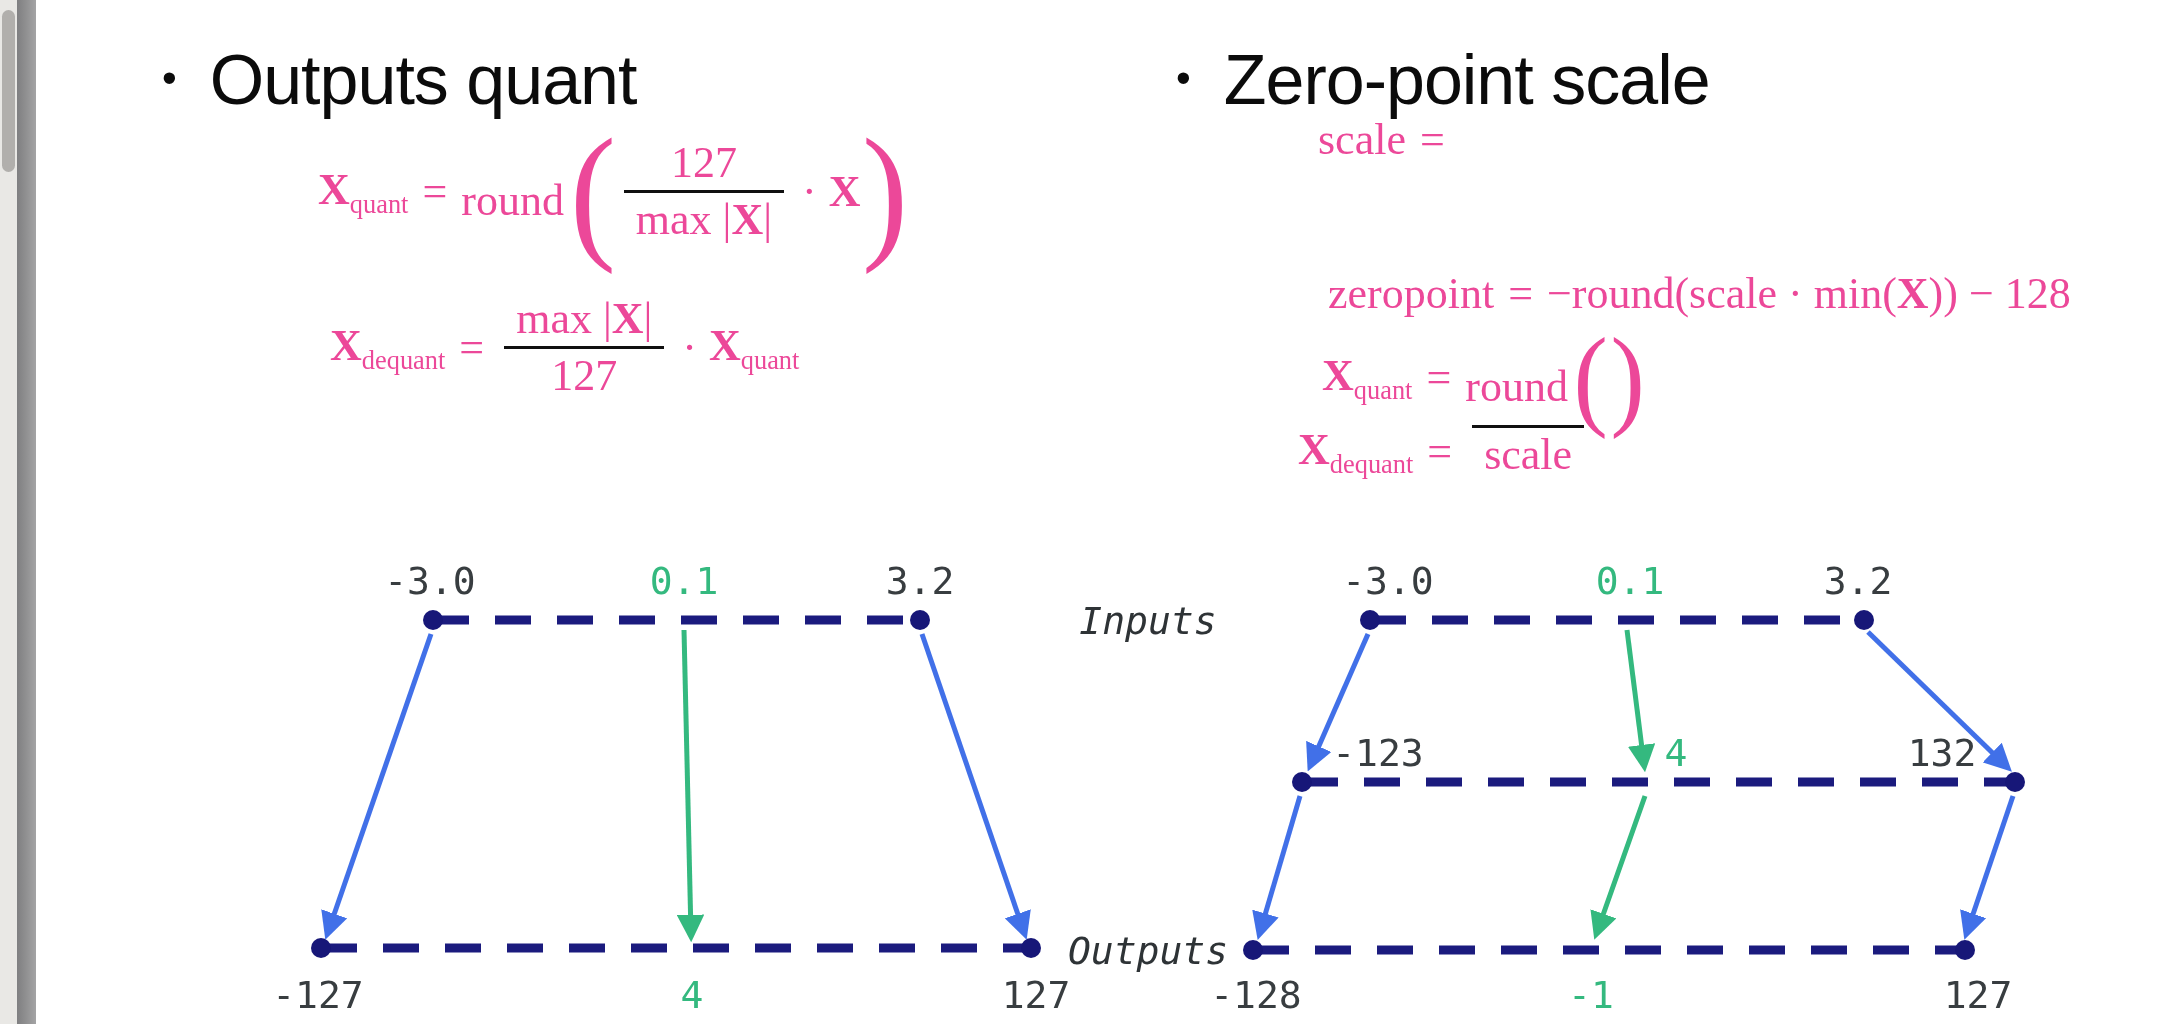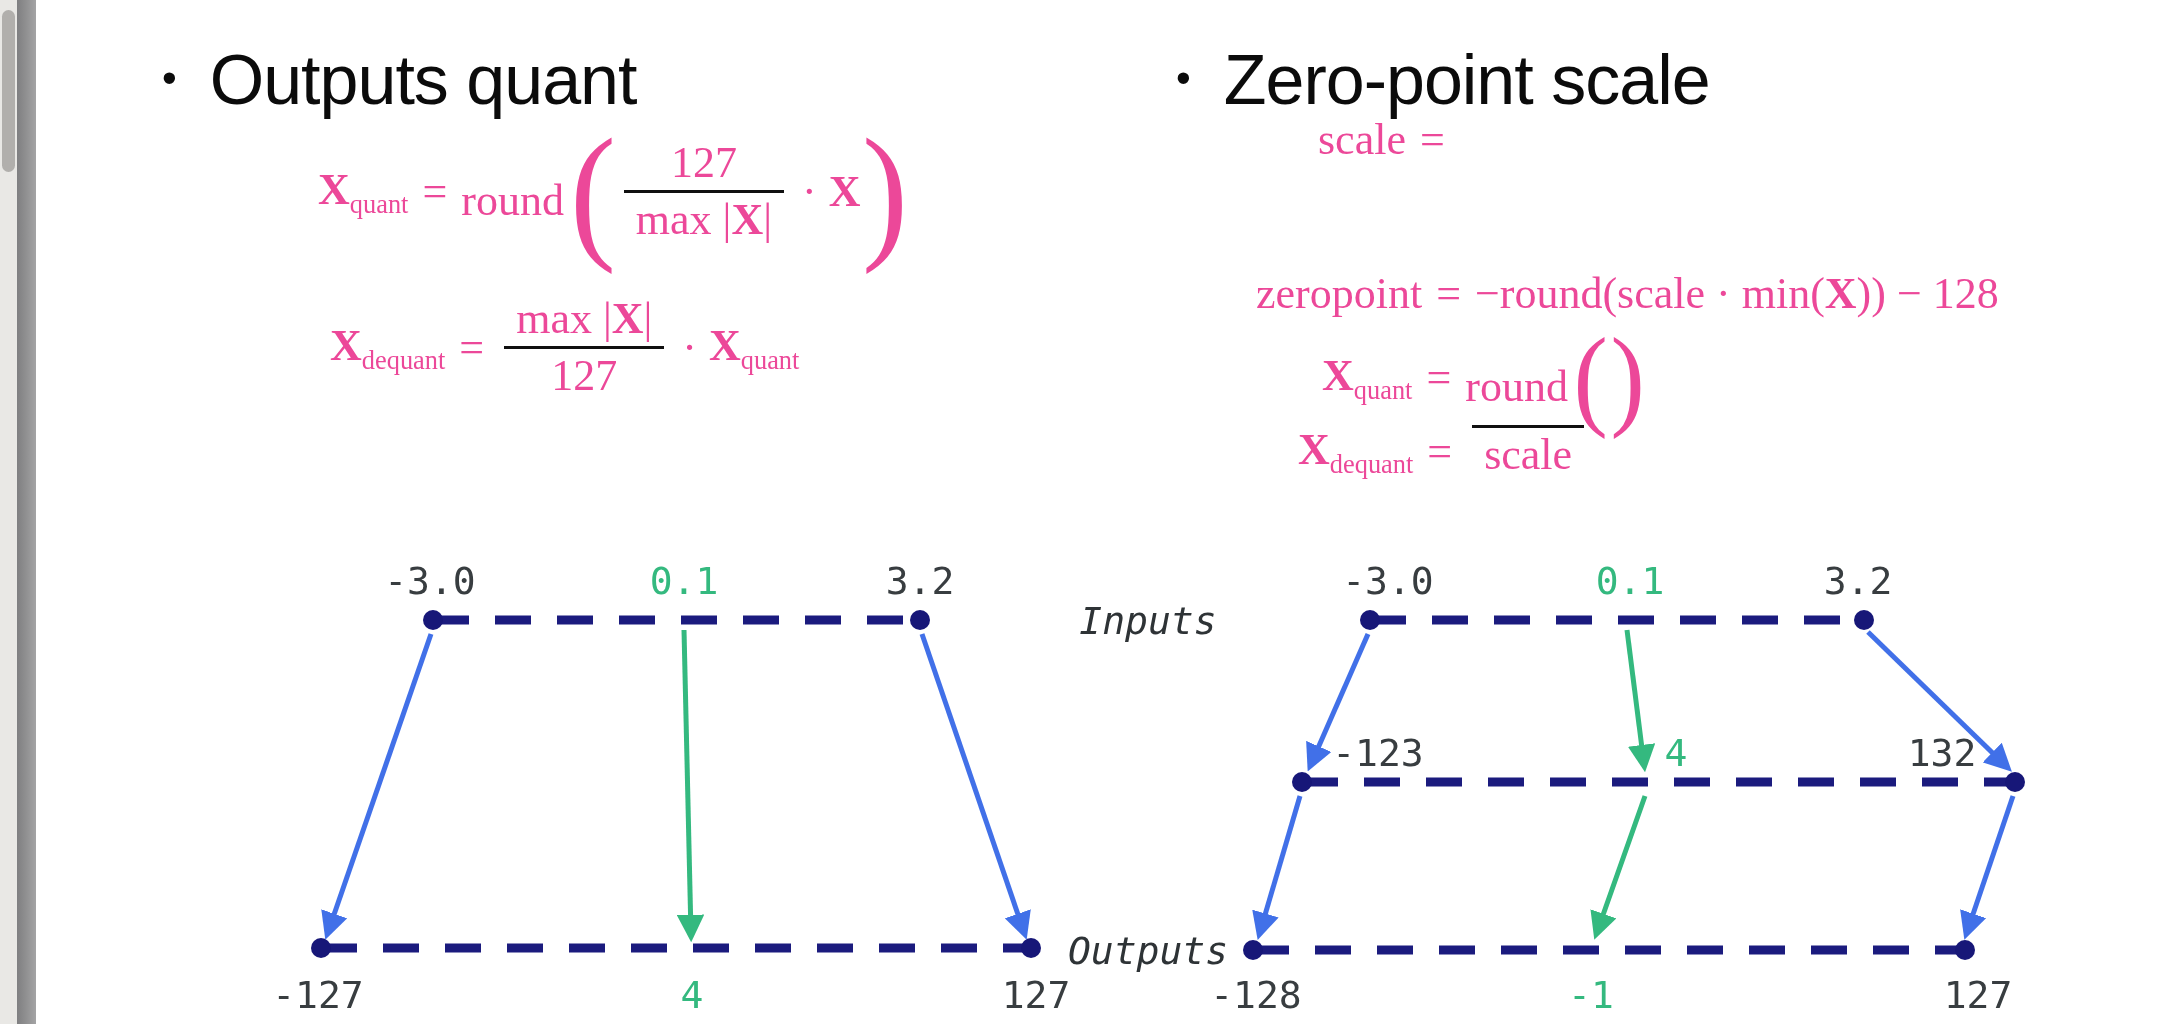--- a/index.html
+++ b/index.html
@@ -29,21 +29,21 @@
   .fn{margin-right:4px;margin-top:18px;}
   .frac{display:inline-flex;flex-direction:column;text-align:center;margin:0 6px;}
   .fnum{padding:0 12px 4px 12px;line-height:1.05;}
   .fden{border-top:3px solid #101010;padding:4px 12px 0 12px;line-height:1.05;}
   .bigp{font-size:150px;line-height:0.85;font-weight:400;transform:scaleX(.92);}
   .bigp.mid{font-size:112px;}
 
   .f-absmax-1{left:318px;top:128px;}
   .f-absmax-2{left:330px;top:296px;}
   .f-zp-1{left:1318px;top:114px;}
-  .f-zp-2{left:1256px;top:268px;}
+  .f-zp-2{left:1328px;top:268px;}
   .f-zp-3{left:1322px;top:330px;}
   .f-zp-4{left:1298px;top:424px;}
 
   
   svg.diagrams{position:absolute;left:0;top:0;pointer-events:none;}
   .mono-label{font-family:"DejaVu Sans Mono","Liberation Mono",monospace;font-size:38px;fill:#383d40;}
   .mono-label.green{fill:#34b97f;}
   .axis-label{font-family:"DejaVu Sans Mono","Liberation Mono",monospace;font-size:38px;font-style:italic;fill:#2e3336;}
 </style>
 </head>

